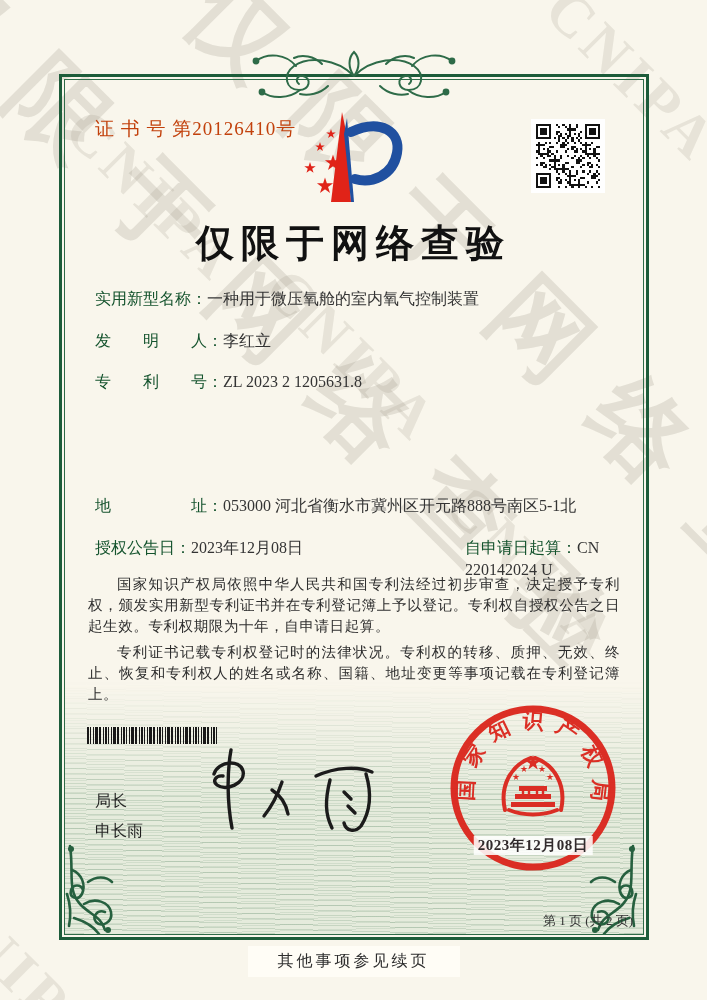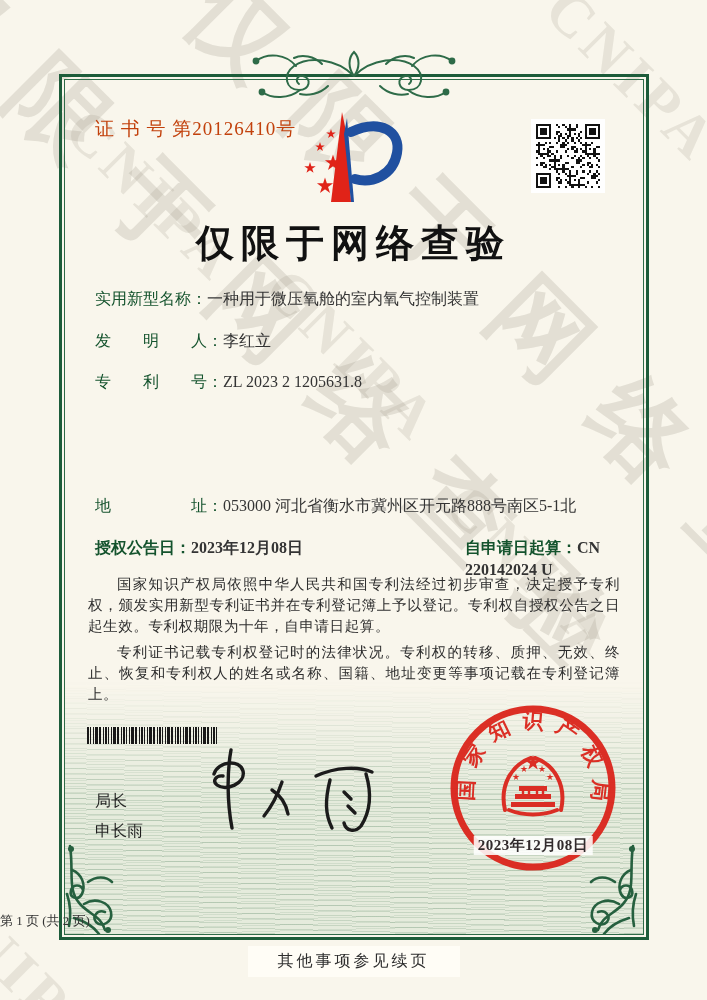--- a/index.html
+++ b/index.html
@@ -56,21 +56,21 @@
   .signer{position:absolute;left:95px;top:786px;font-family:"Liberation Sans","DejaVu Sans",sans-serif;
           font-size:16px;color:#1f1f1f;line-height:30px;}
   .signature{position:absolute;left:198px;top:744px;}
 
   .seal{position:absolute;left:447px;top:702px;width:172px;height:172px;z-index:5;
         mix-blend-mode:multiply;opacity:.95;}
   .seal-date{position:absolute;left:50%;top:134px;transform:translateX(-50%);
         background:rgba(255,255,255,.88);padding:0 4px;font-size:15px;font-weight:bold;
         color:#272022;white-space:nowrap;letter-spacing:.5px;}
 
-  .page-info{position:absolute;left:0;top:912px;width:707px;text-align:left;
+  .page-info{position:absolute;left:0;top:912px;width:633px;text-align:right;
         font-size:13px;color:#333;z-index:4;}
   .footer-note{position:absolute;left:50%;top:946px;transform:translateX(-50%);
         background:#fffdf6;padding:5px 30px;font-size:16px;color:#2e2e2e;letter-spacing:3px;z-index:4;}
 </style>
 </head>
 <body>
 
 <div class="page">
 
   <div class="wm wm-cn" style="left:-30px;top:-70px;">仅限于网络查验</div>
@@ -391,21 +391,21 @@
     </div>
     <div class="field" style="top:330px;">
       <span class="f-label">发　　明　　人：</span><span class="f-value">李红立</span>
     </div>
     <div class="field" style="top:371px;">
       <span class="f-label">专　　利　　号：</span><span class="f-value">ZL 2023 2 1205631.8</span>
     </div>
     <div class="field" style="top:495px;">
       <span class="f-label">地　　　　　址：</span><span class="f-value">053000 河北省衡水市冀州区开元路888号南区5-1北</span>
     </div>
-    <div class="field" style="top:537px;font-weight:bold;">
+    <div class="field" style="top:537px;">
       <span class="f-label">授权公告日：</span><span class="f-value">2023年12月08日</span>
       <span class="grant-no">
         <span class="f-label">自申请日起算：</span><span class="f-value">CN 220142024 U</span>
       </span>
     </div>
 
     <div class="paras">
       <p>国家知识产权局依照中华人民共和国专利法经过初步审查，决定授予专利权，颁发实用新型专利证书并在专利登记簿上予以登记。专利权自授权公告之日起生效。专利权期限为十年，自申请日起算。</p>
       <p>专利证书记载专利权登记时的法律状况。专利权的转移、质押、无效、终止、恢复和专利权人的姓名或名称、国籍、地址变更等事项记载在专利登记簿上。</p>
     </div>

